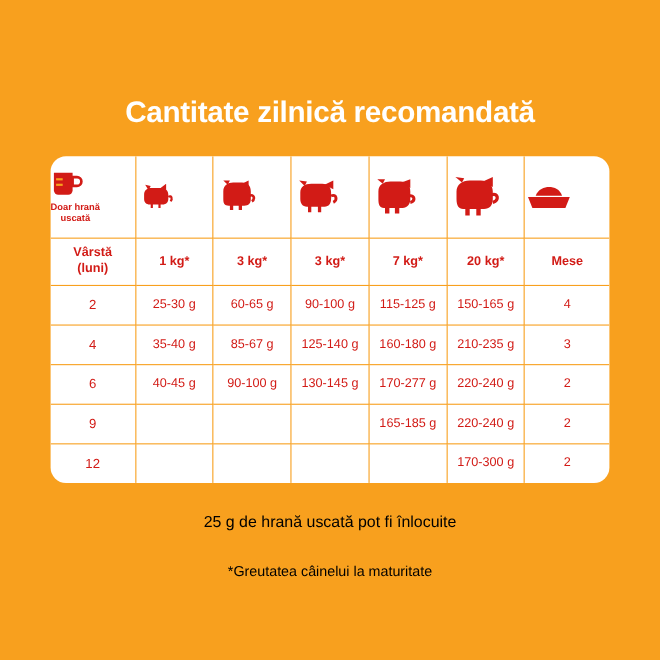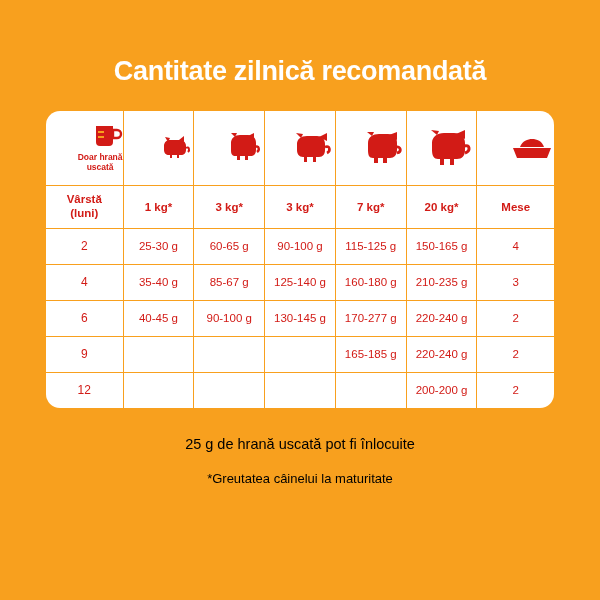--- a/index.html
+++ b/index.html
@@ -18,21 +18,21 @@
     width: 600px;
     height: 600px;
     box-sizing: border-box;
   }
   .title {
     text-align: center;
     color: #ffffff;
     font-size: 27px;
     font-weight: bold;
     letter-spacing: -0.3px;
-    padding-top: 57px;
+    padding-top: 88px;
     line-height: 1.1;
   }
   .table-wrap {
     margin: 24px auto 0 auto;
     width: 508px;
     background: #ffffff;
     border-radius: 14px;
     overflow: hidden;
     box-sizing: border-box;
   }
@@ -56,21 +56,21 @@
   table.feed tr:last-child > td, table.feed tr:last-child > th { border-bottom: none; }
 
   .col-first { width: 74px; }
   .col-dog   { width: 68px; }
   .col-last  { width: 74px; }
 
   .icon-row td { height: 74px; padding-top: 4px; }
   .icon-cell {
     display: flex;
     flex-direction: column;
-    align-items: flex-end;
+    align-items: flex-start;
     justify-content: center;
     height: 100%;
   }
   .icon-cell svg { display: block; }
   .dry-label {
     margin-top: 3px;
     font-size: 8.5px;
     line-height: 1.15;
     color: #D21B16;
     font-weight: bold;
@@ -94,21 +94,21 @@
   .footer {
     margin-top: 26px;
     text-align: center;
     color: #000000;
   }
   .footer .line {
     font-size: 14.5px;
     line-height: 1.45;
   }
   .footer .note {
-    margin-top: 16px;
+    margin-top: 26px;
     font-size: 13px;
   }
 </style>
 </head>
 <body>
 
 <div class="page">
 
   <div class="title">Cantitate zilnică recomandată</div>
 
@@ -261,21 +261,21 @@
           <td>165-185 g</td>
           <td>220-240 g</td>
           <td>2</td>
         </tr>
         <tr class="data-row">
           <td class="age">12</td>
           <td></td>
           <td></td>
           <td></td>
           <td></td>
-          <td>200-200 g</td>
+          <td>170-300 g</td>
           <td>2</td>
         </tr>
       </tbody>
     </table>
   </div>
 
   <div class="footer">
     <div class="line">25 g de hrană uscată pot fi înlocuite</div>
     <div class="note">*Greutatea câinelui la maturitate</div>
   </div>

